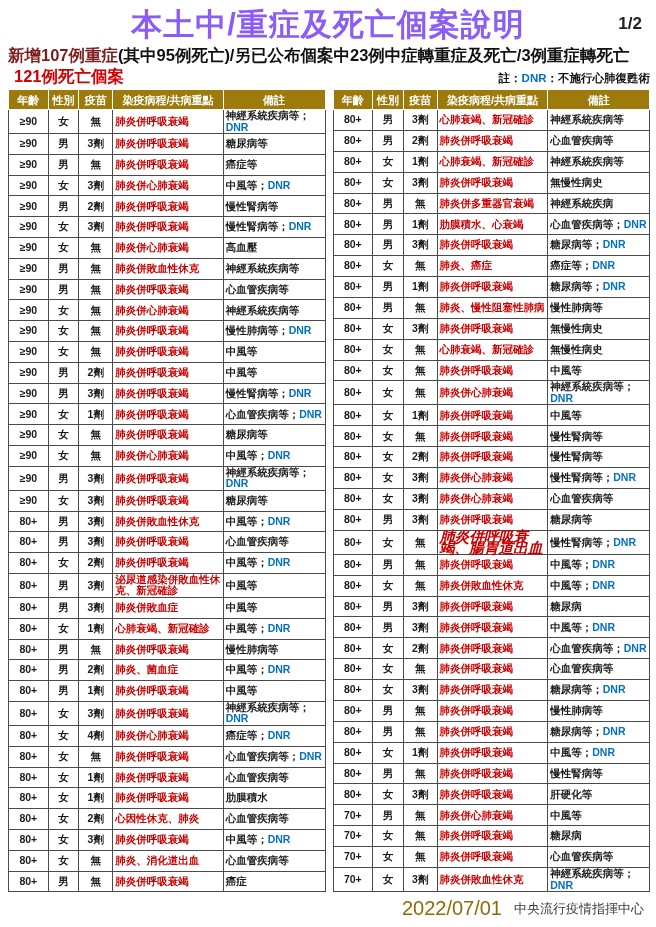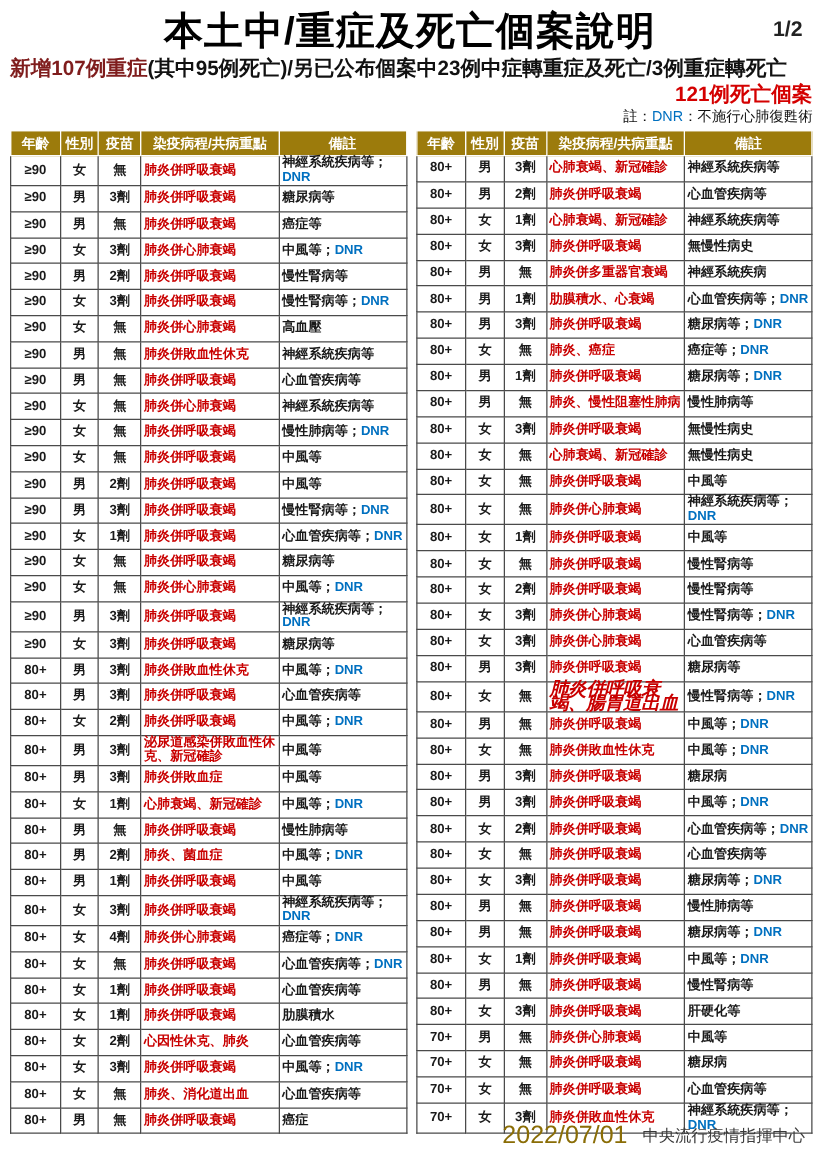--- a/index.html
+++ b/index.html
@@ -1,26 +1,26 @@
 <!DOCTYPE html>
 <html><head>
 <meta charset="utf-8">
 <style>
   html,body{margin:0;padding:0;}
   body{width:656px;height:927px;background:#ffffff;font-family:"Liberation Sans",sans-serif;position:relative;overflow:hidden;}
   .page{width:656px;height:927px;position:relative;}
 
   
   .page-num{position:absolute;top:8px;right:14px;font-size:17px;font-weight:bold;color:#222;}
-  .title{ text-align:center;margin-top:6px;font-size:31px;font-weight:bold;color:#000000;letter-spacing:1px;line-height:38px;}
+  .title{ text-align:center;margin-top:6px;font-size:31px;font-weight:bold;color:#8b5cf6;letter-spacing:1px;line-height:38px;}
   .subtitle{margin:1px 4px 0 8px;font-size:16.5px;font-weight:bold;color:#111;line-height:21px;white-space:nowrap;}
   .subtitle .red{color:#7f1d1d;}
-  .sub-row{display:flex;justify-content:flex-start;align-items:flex-end;margin:0 6px 3px 14px;flex-direction:column;}
+  .sub-row{display:flex;justify-content:space-between;align-items:flex-end;margin:0 6px 3px 14px;}
   .sub-row .line2{font-size:16.5px;font-weight:bold;color:#d40000;line-height:20px;}
-  .note{font-size:11.5px;font-weight:normal;color:#111;}
+  .note{font-size:11.5px;font-weight:bold;color:#111;}
   .note .dnr{color:#0070c0;}
 
   
   .tables{display:flex;gap:7px;margin:2px 6px 0 8px;}
   table.tbl{border-collapse:collapse;table-layout:fixed;flex:1;border:1px solid #444;}
   .tbl th{background:#9c7b0c;color:#ffffff;font-size:11px;font-weight:bold;border:1px solid #fdfdfd;height:19px;padding:0;line-height:12px;}
   .tbl td{border:1px solid #4a4a4a;height:19.8px;padding:0 2px;font-size:10.5px;font-weight:bold;color:#1a1a1a;line-height:11.5px;}
   .tbl td.c-age,.tbl td.c-sex,.tbl td.c-vac{text-align:center;}
   .tbl td.c-course{color:#c90000;}
   .tbl td.c-note .dnr{color:#0070c0;}

